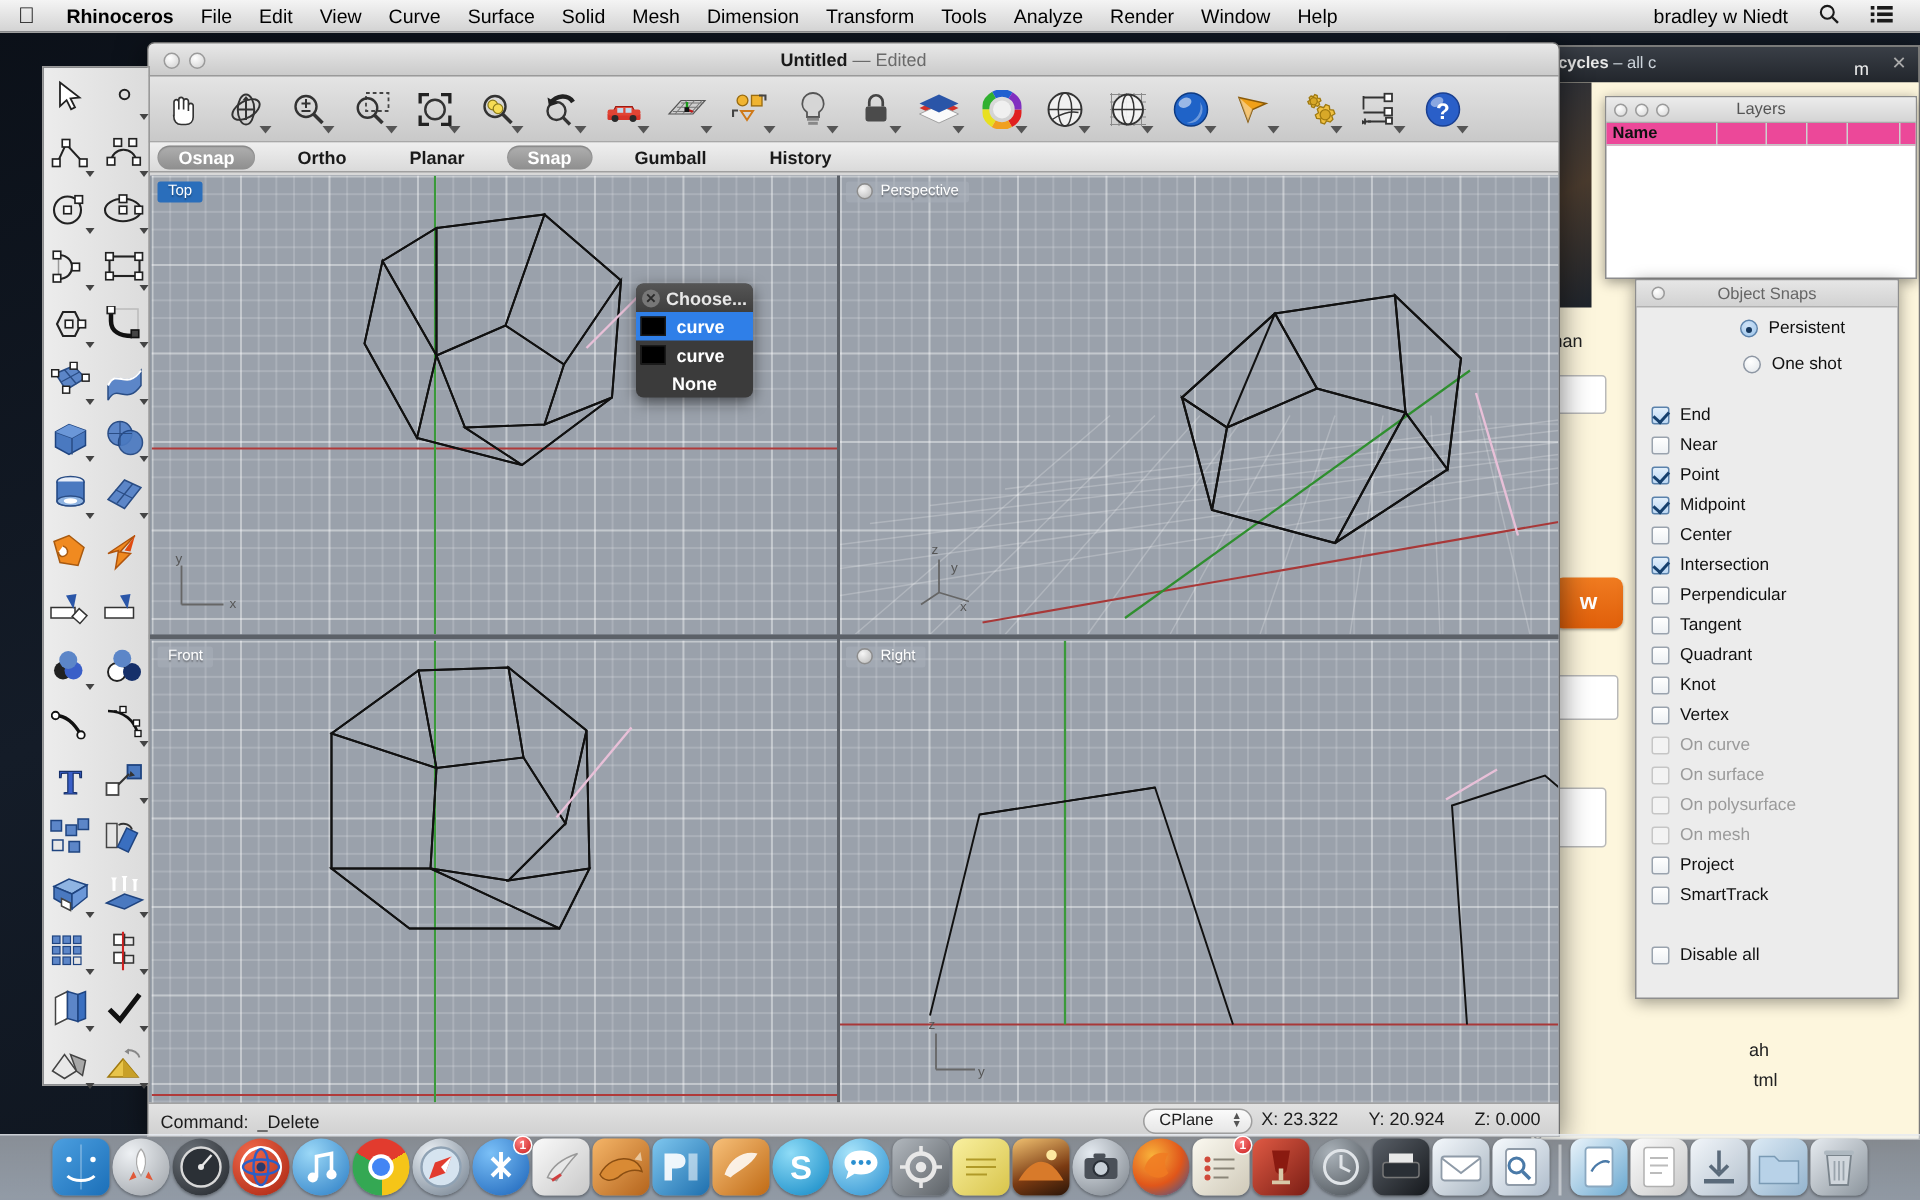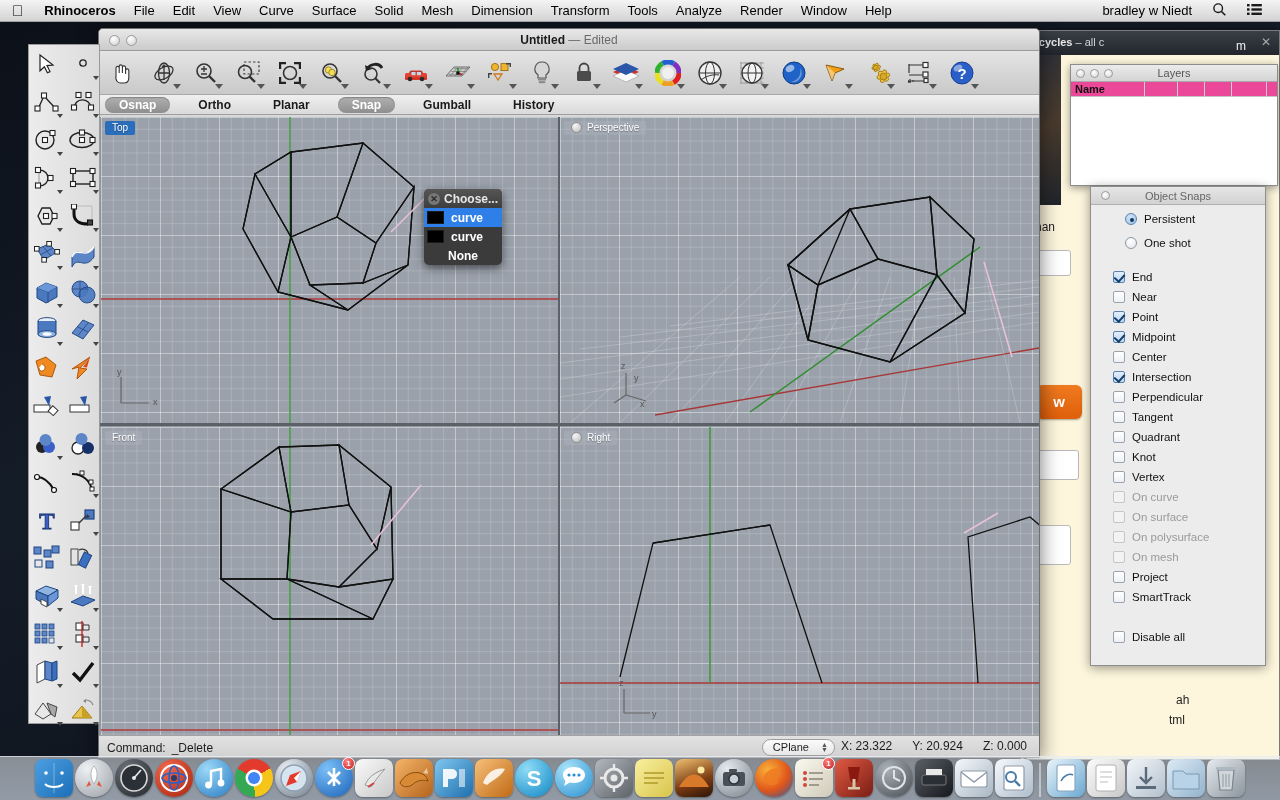--- a/index.html
+++ b/index.html
@@ -199,27 +199,27 @@
     background:#ececec;border:1px solid #8e8e8e;z-index:260;
     box-shadow:0 2px 10px rgba(0,0,0,.4);font-size:11.5px;color:#111;
   }
   #osnap .os-hd{
     height:18px;background:linear-gradient(#e6e6e6,#d2d2d2);border-bottom:1px solid #b0b0b0;
     position:relative;display:flex;align-items:center;
   }
   #osnap .os-hd .osd{width:9px;height:9px;border-radius:50%;border:1px solid #9b9b9b;
     background:radial-gradient(circle at 35% 30%,#fff,#dcdcdc);margin-left:10px;}
   #osnap .os-hd .ostitle{position:absolute;left:0;right:0;text-align:center;color:#666;font-size:11px;}
-  .radio-row{display:flex;align-items:center;gap:7px;padding-left:34px;height:20px;margin-top:4px;}
+  .radio-row{display:flex;align-items:center;gap:7px;padding-left:34px;height:20px;margin-top:4px;justify-content:center;}
   .radio{width:12px;height:12px;border-radius:50%;border:1px solid #8d96a3;
     background:radial-gradient(circle at 40% 30%,#ffffff,#e2e6ea);position:relative;}
   .radio.on{background:radial-gradient(circle at 40% 30%,#cfe3f7,#9cc4ea);border-color:#5b82ab;}
   .radio.on:after{content:"";position:absolute;left:3.5px;top:3.5px;width:4px;height:4px;
     border-radius:50%;background:#14365c;}
-  .cbrow{display:flex;align-items:center;gap:7px;padding-left:22px;height:20px;}
+  .cbrow{display:flex;align-items:center;gap:7px;padding-left:10px;height:20px;}
   .cbrow.dim{color:#9a9a9a;}
   .cb{width:12px;height:12px;border:1px solid #9aa3ae;border-radius:2px;
     background:linear-gradient(#ffffff,#eef1f4);position:relative;flex:none;}
   .cb.on{background:linear-gradient(#e3effb,#bcd8f3);border-color:#5b82ab;}
   .cb.dim{border-color:#c6c6c6;background:#f3f3f3;}
   .cb.on:after{
     content:"";position:absolute;left:2px;top:0px;width:5px;height:8px;
     border:solid #16406e;border-width:0 2px 2px 0;transform:rotate(42deg);
   }
 
@@ -255,21 +255,21 @@
     <b>bicycles</b>
     <span>– all c</span>
   </div>
   <div class="bw-body">
     <div class="bw-photo"></div>
     <div class="bw-text" style="left:14px;top:165px;">nan</div>
     <div class="bw-field" style="left:10px;top:195px;width:40px;height:26px;"></div>
     <div class="bw-orange">w</div>
     <div class="bw-field" style="left:10px;top:395px;width:48px;height:30px;"></div>
     <div class="bw-field" style="left:10px;top:470px;width:40px;height:40px;"></div>
-    <div class="bw-text" style="left:155px;top:638px;">ah</div>
+    <div class="bw-text" style="left:145px;top:638px;">ah</div>
     <div class="bw-text" style="left:148px;top:658px;">tml</div>
   </div>
   <div class="bw-text" style="left:215px;top:8px;color:#eee;">m</div>
 </div>
 
 <div id="menubar">
   <span class="apple"></span>
   <span class="mi app">Rhinoceros</span>
   <span class="mi">File</span>
   <span class="mi">Edit</span>

